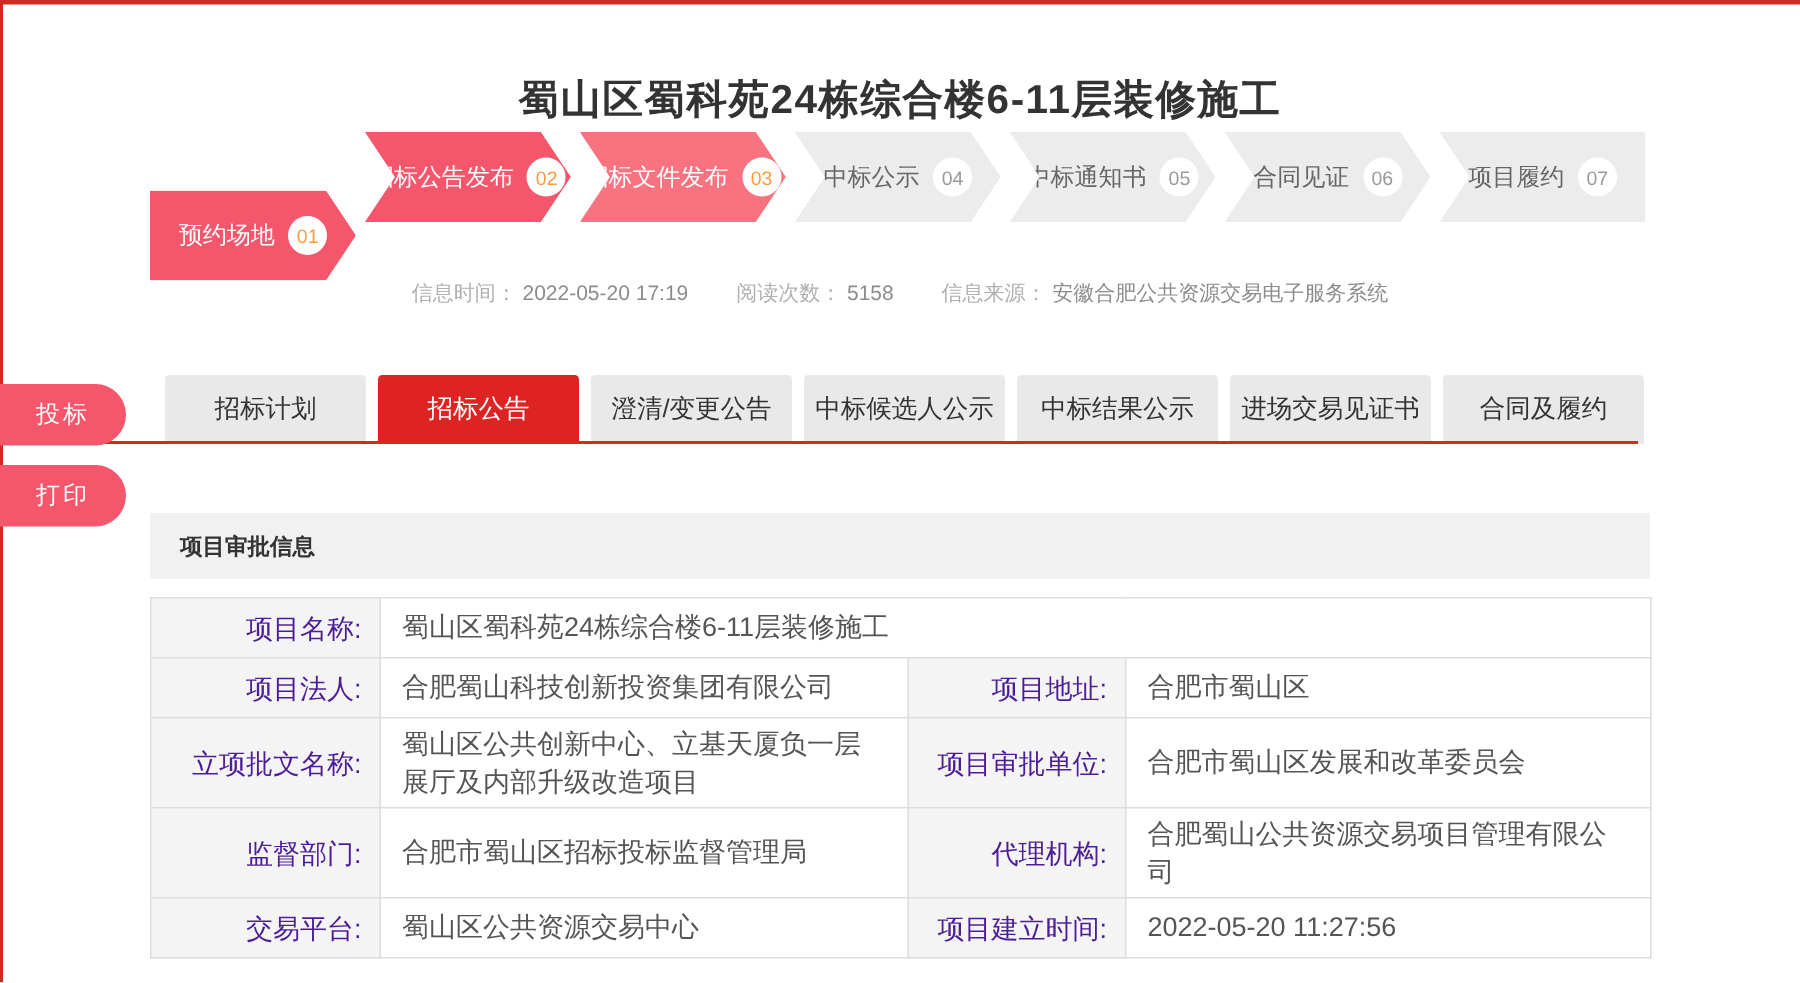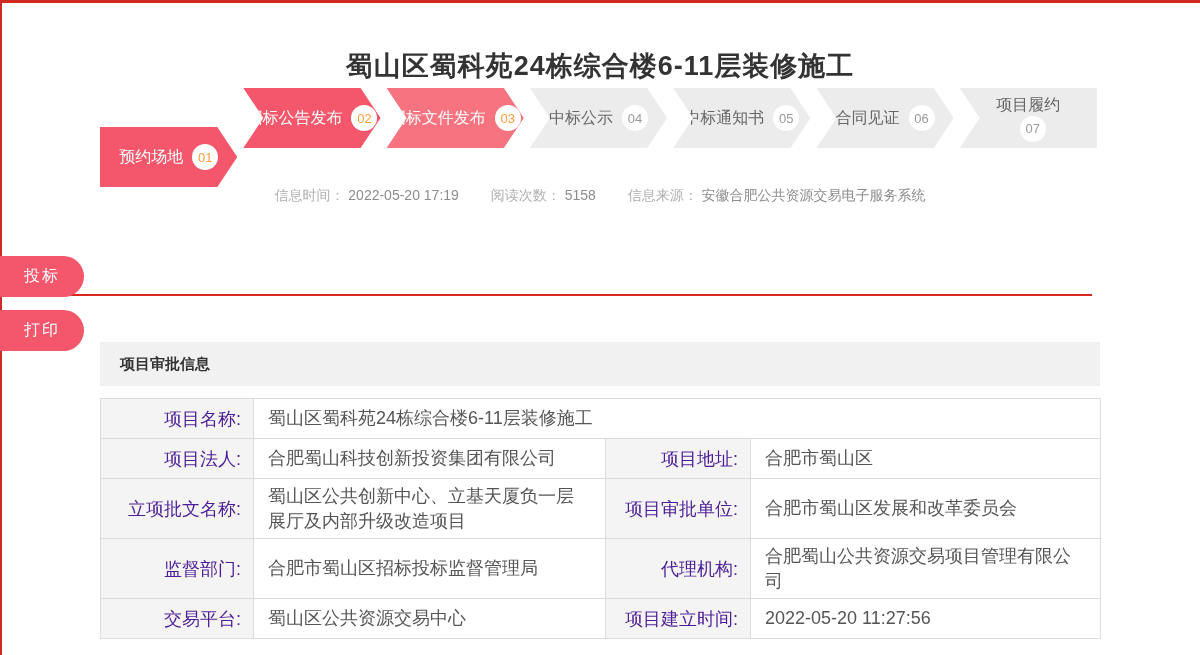--- a/index.html
+++ b/index.html
@@ -10,21 +10,21 @@
 
   .page-title{position:absolute;left:0;top:30px;width:1200px;text-align:center;
     font-size:27px;font-weight:bold;color:#333;letter-spacing:1px;}
 
   
   .steps{position:absolute;left:100px;top:88px;width:997px;height:60px;display:flex;}
   .step{flex:1;height:60px;display:flex;align-items:center;justify-content:center;
     clip-path:polygon(0 0,calc(100% - 20px) 0,100% 50%,calc(100% - 20px) 100%,0 100%,20px 50%);}
   .step + .step{margin-left:6px;}
   .step.first{clip-path:polygon(0 0,calc(100% - 20px) 0,100% 50%,calc(100% - 20px) 100%,0 100%);margin-top:39px;}
-  .step.last{clip-path:polygon(0 0,100% 0,100% 100%,0 100%,20px 50%);flex-direction:column;}
+  .step.last{clip-path:polygon(0 0,100% 0,100% 100%,0 100%,20px 50%);}
   .step.done{background:#f4566b;}
   .step.current{background:#f7737f;}
   .step.todo{background:#ececec;}
   .step-label{font-size:16px;}
   .done .step-label,.current .step-label{color:#fff;}
   .todo .step-label{color:#666;}
   .step-num{width:26px;height:26px;margin-left:9px;border-radius:50%;background:#fff;
     display:flex;align-items:center;justify-content:center;font-size:13px;}
   .done .step-num,.current .step-num{color:#fb9d3c;}
   .todo .step-num{color:#9a9a9a;}
@@ -107,20 +107,29 @@
     <span class="m-value">2022-05-20 17:19</span>
     <span class="m-label">阅读次数：</span>
     <span class="m-value">5158</span>
     <span class="m-label">信息来源：</span>
     <span class="m-value">安徽合肥公共资源交易电子服务系统</span>
   </div>
 
   <div class="side-btn bid">投标</div>
   <div class="side-btn print">打印</div>
 
+  <div class="tabs">
+    <div class="tab">招标计划</div>
+    <div class="tab active">招标公告</div>
+    <div class="tab">澄清/变更公告</div>
+    <div class="tab">中标候选人公示</div>
+    <div class="tab">中标结果公示</div>
+    <div class="tab">进场交易见证书</div>
+    <div class="tab">合同及履约</div>
+  </div>
   <div class="tab-line"></div>
 
   <div class="section-bar">
     <span class="section-title">项目审批信息</span>
   </div>
 
   <table class="approval">
     <colgroup>
         <col style="width:153px">
         <col style="width:352px">

